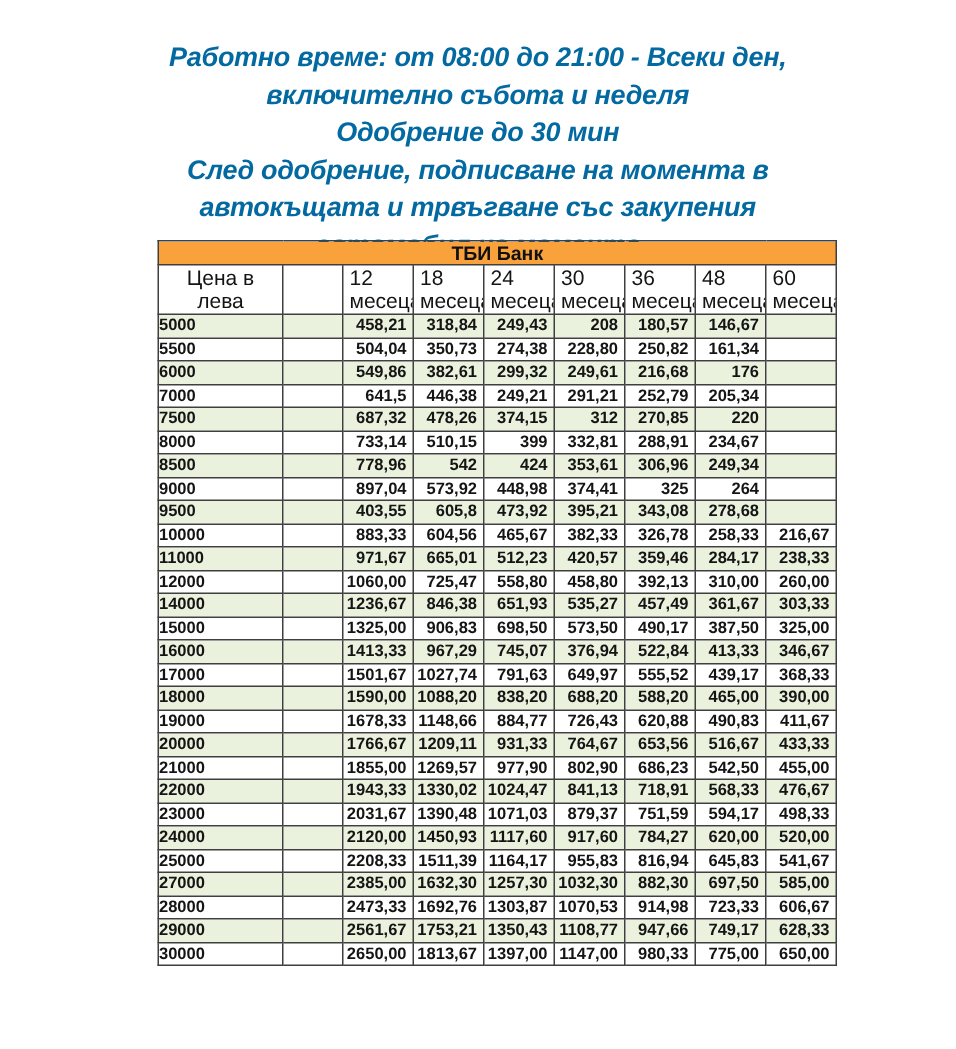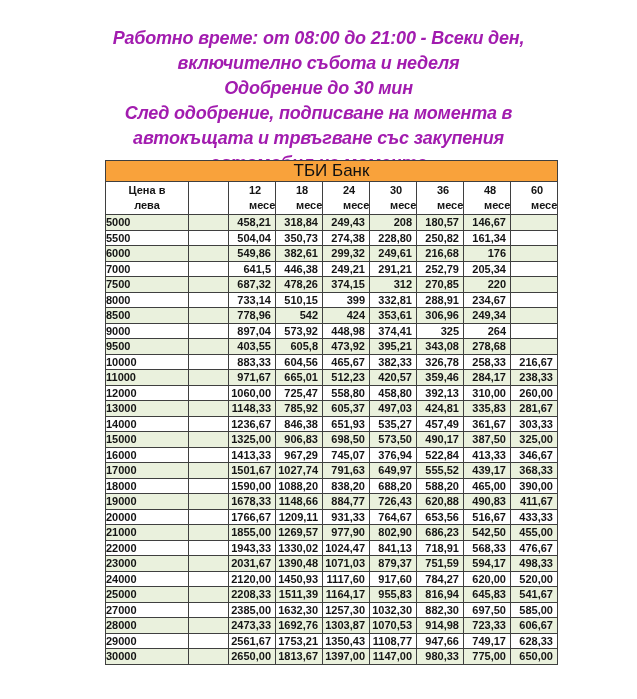--- a/index.html
+++ b/index.html
@@ -15,21 +15,21 @@
     background: #ffffff;
     overflow: hidden;
   }
   .intro {
     margin: 26px 60px 0 60px;
     text-align: center;
     font-weight: bold;
     font-style: italic;
     font-size: 18px;
     line-height: 25px;
-    color: #a21caf;
+    color: #0369a1;
     letter-spacing: -0.2px;
   }
   .loan-table-wrap {
     position: absolute;
     left: 105px;
     top: 160px;
     width: 452px;
   }
   table.loan-table {
     border-collapse: collapse;
@@ -43,36 +43,36 @@
   table.loan-table col.c-month  { width: 47px; }
   table.loan-table td, table.loan-table th {
     border: 1px solid var(--border-color, #3f3f3f);
     padding: 0;
     overflow: hidden;
     white-space: nowrap;
   }
   .bank-band th {
     background: var(--bank-bg, #f9a23b);
     height: 15px;
-    font-weight: normal;
-    font-size: 17px;
+    font-weight: bold;
+    font-size: 13px;
     text-align: center;
     color: #111111;
   }
   .col-head th {
     background: #ffffff;
-    font-weight: bold;
-    font-size: 11px;
+    font-weight: normal;
+    font-size: 14px;
     line-height: 15px;
     height: 32px;
     vertical-align: middle;
     margin-top: 48px;
   }
   .col-head th.price-head { text-align: center; }
-  .col-head th.month-head { text-align: left; padding-left: 20px; }
+  .col-head th.month-head { text-align: left; padding-left: 4px; }
   tbody td {
     height: 14.5px;
     line-height: 14.5px;
     font-weight: 600;
   }
   tbody td.price {
     text-align: left;
     padding-right: 5px;
   }
   tbody td.val {
@@ -280,31 +280,20 @@
             <td class="spacer"></td>
             <td class="val">1060,00</td>
             <td class="val">725,47</td>
             <td class="val">558,80</td>
             <td class="val">458,80</td>
             <td class="val">392,13</td>
             <td class="val">310,00</td>
             <td class="val">260,00</td>
           </tr>
           <tr>
-            <td class="price">13000</td>
-            <td class="spacer"></td>
-            <td class="val">1148,33</td>
-            <td class="val">785,92</td>
-            <td class="val">605,37</td>
-            <td class="val">497,03</td>
-            <td class="val">424,81</td>
-            <td class="val">335,83</td>
-            <td class="val">281,67</td>
-          </tr>
-          <tr>
             <td class="price">14000</td>
             <td class="spacer"></td>
             <td class="val">1236,67</td>
             <td class="val">846,38</td>
             <td class="val">651,93</td>
             <td class="val">535,27</td>
             <td class="val">457,49</td>
             <td class="val">361,67</td>
             <td class="val">303,33</td>
           </tr>

